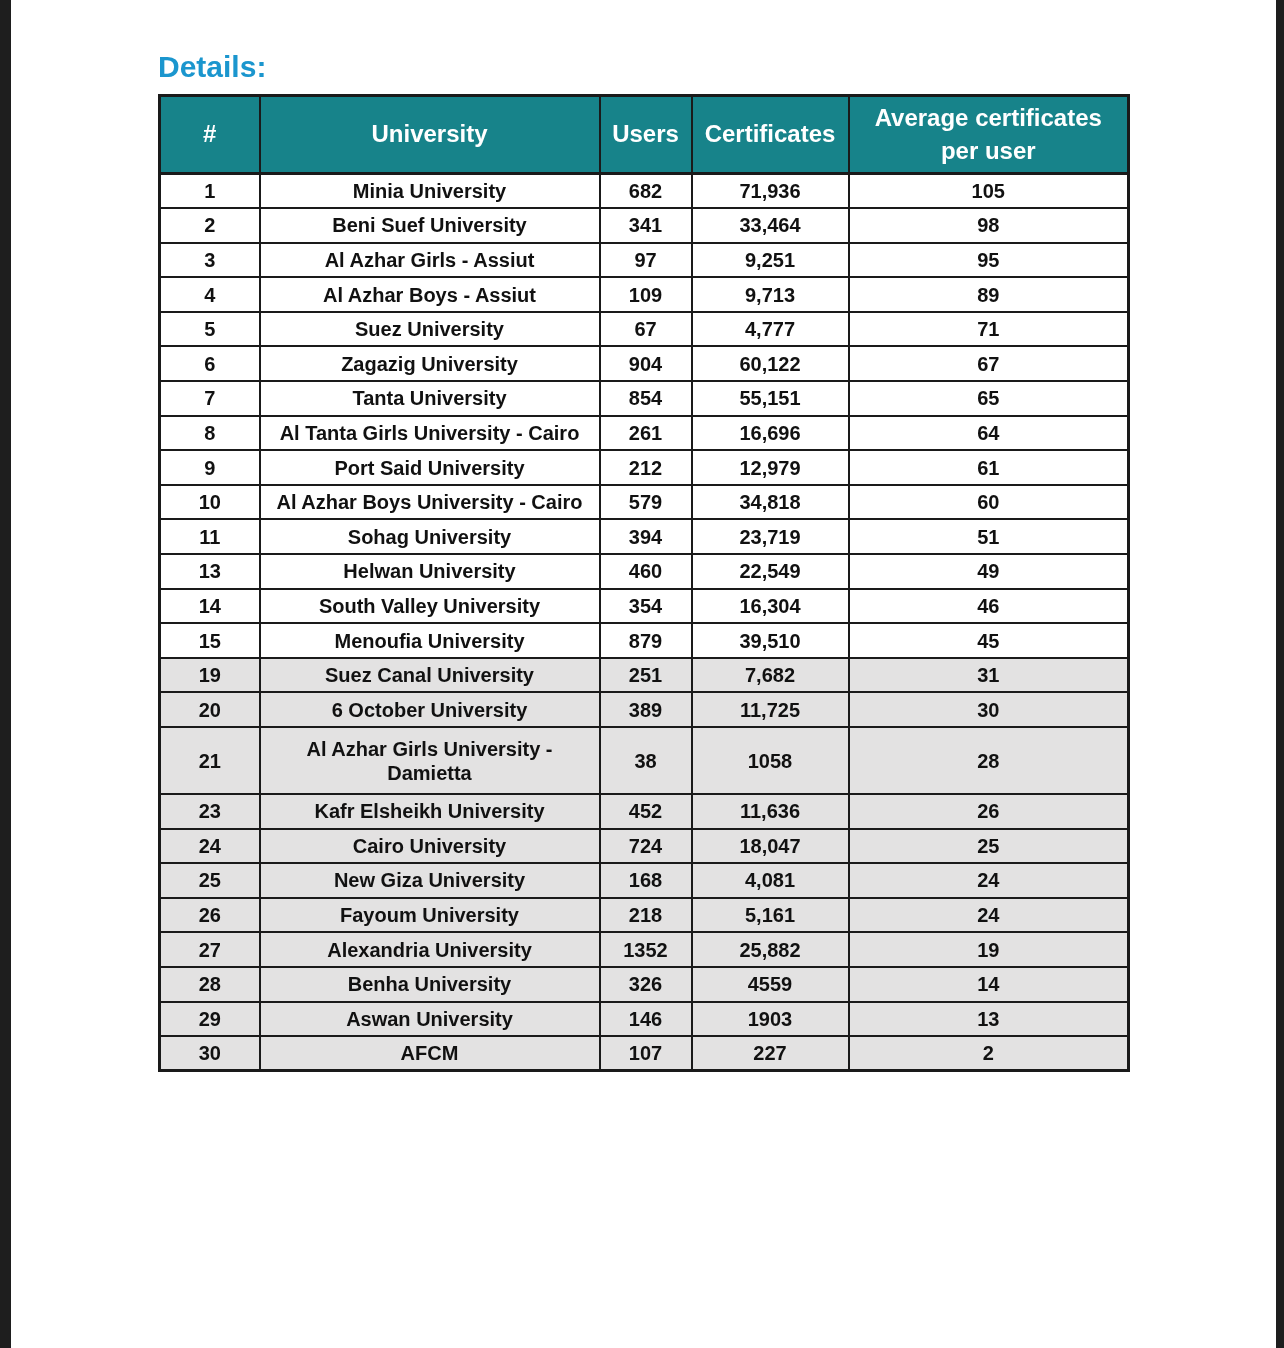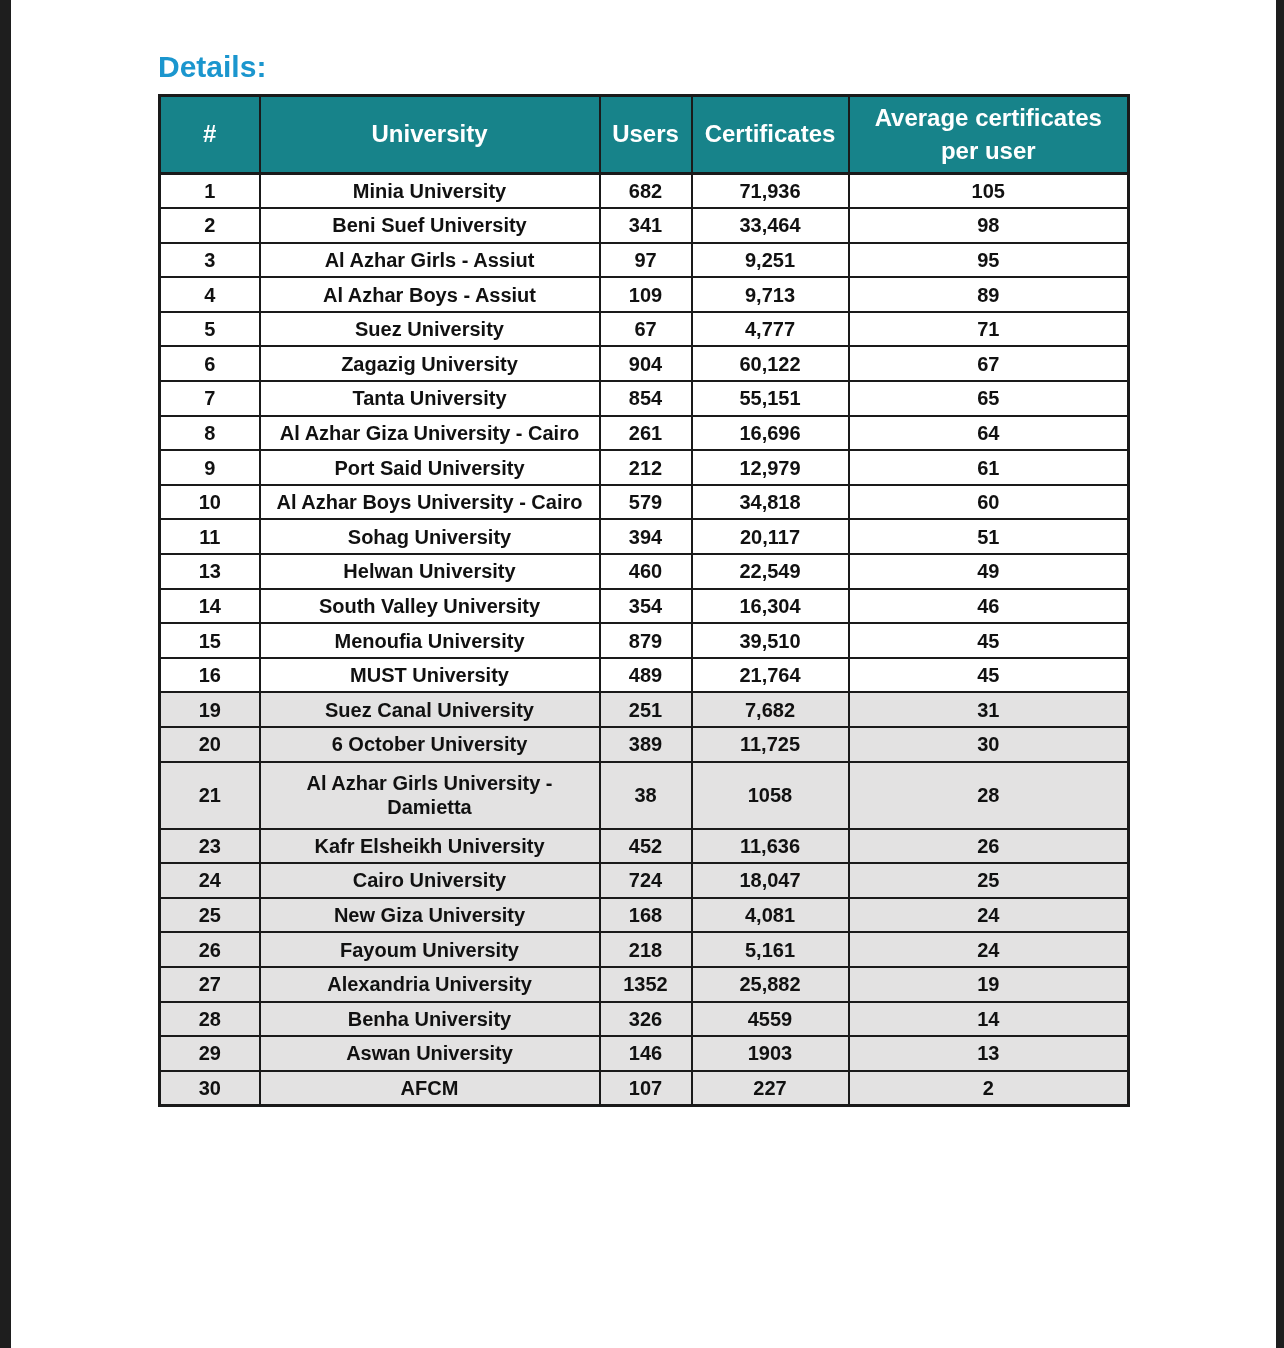--- a/index.html
+++ b/index.html
@@ -154,21 +154,21 @@
           </tr>
           <tr>
             <td>7</td>
             <td>Tanta University</td>
             <td>854</td>
             <td>55,151</td>
             <td>65</td>
           </tr>
           <tr>
             <td>8</td>
-            <td>Al Azhar Giza University - Cairo</td>
+            <td>Al Tanta Girls University - Cairo</td>
             <td>261</td>
             <td>16,696</td>
             <td>64</td>
           </tr>
           <tr>
             <td>9</td>
             <td>Port Said University</td>
             <td>212</td>
             <td>12,979</td>
             <td>61</td>
@@ -177,21 +177,21 @@
             <td>10</td>
             <td>Al Azhar Boys University - Cairo</td>
             <td>579</td>
             <td>34,818</td>
             <td>60</td>
           </tr>
           <tr>
             <td>11</td>
             <td>Sohag University</td>
             <td>394</td>
-            <td>20,117</td>
+            <td>23,719</td>
             <td>51</td>
           </tr>
           <tr>
             <td>13</td>
             <td>Helwan University</td>
             <td>460</td>
             <td>22,549</td>
             <td>49</td>
           </tr>
           <tr>
@@ -199,27 +199,20 @@
             <td>South Valley University</td>
             <td>354</td>
             <td>16,304</td>
             <td>46</td>
           </tr>
           <tr>
             <td>15</td>
             <td>Menoufia University</td>
             <td>879</td>
             <td>39,510</td>
-            <td>45</td>
-          </tr>
-          <tr>
-            <td>16</td>
-            <td>MUST University</td>
-            <td>489</td>
-            <td>21,764</td>
             <td>45</td>
           </tr>
           <tr class="shaded">
             <td>19</td>
             <td>Suez Canal University</td>
             <td>251</td>
             <td>7,682</td>
             <td>31</td>
           </tr>
           <tr class="shaded">

